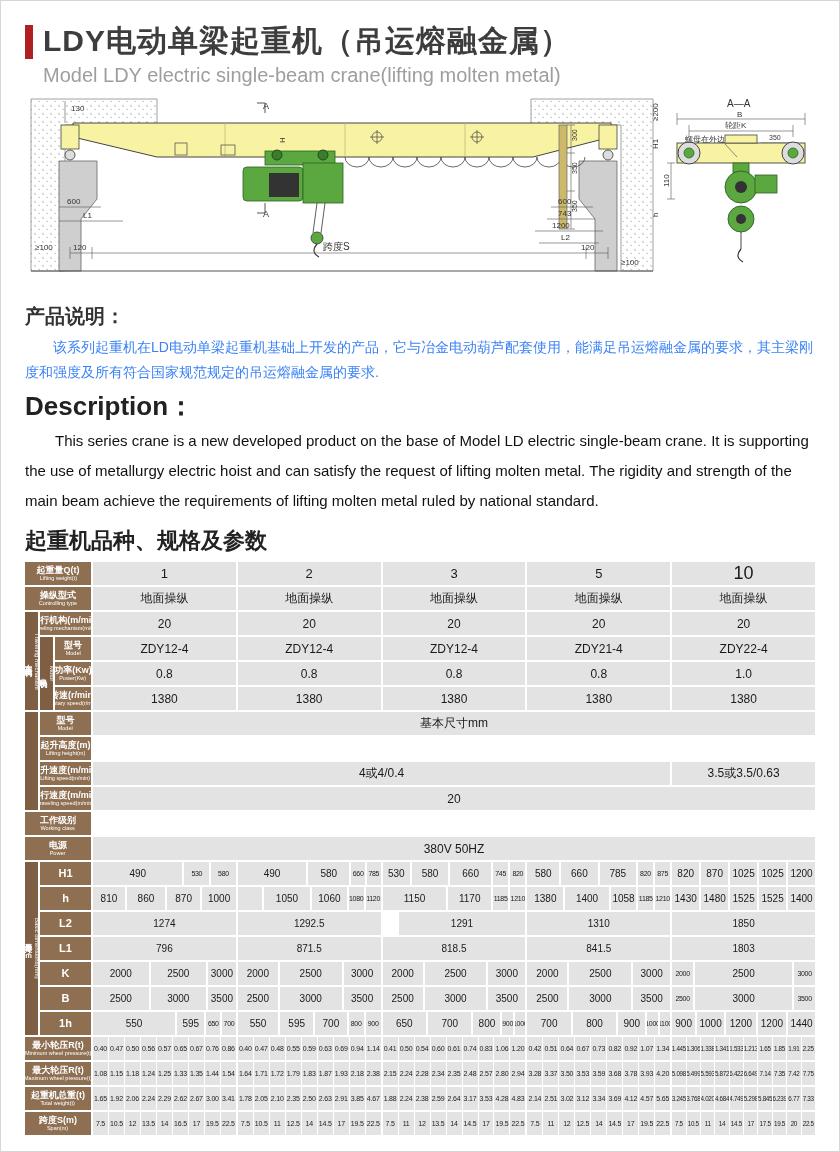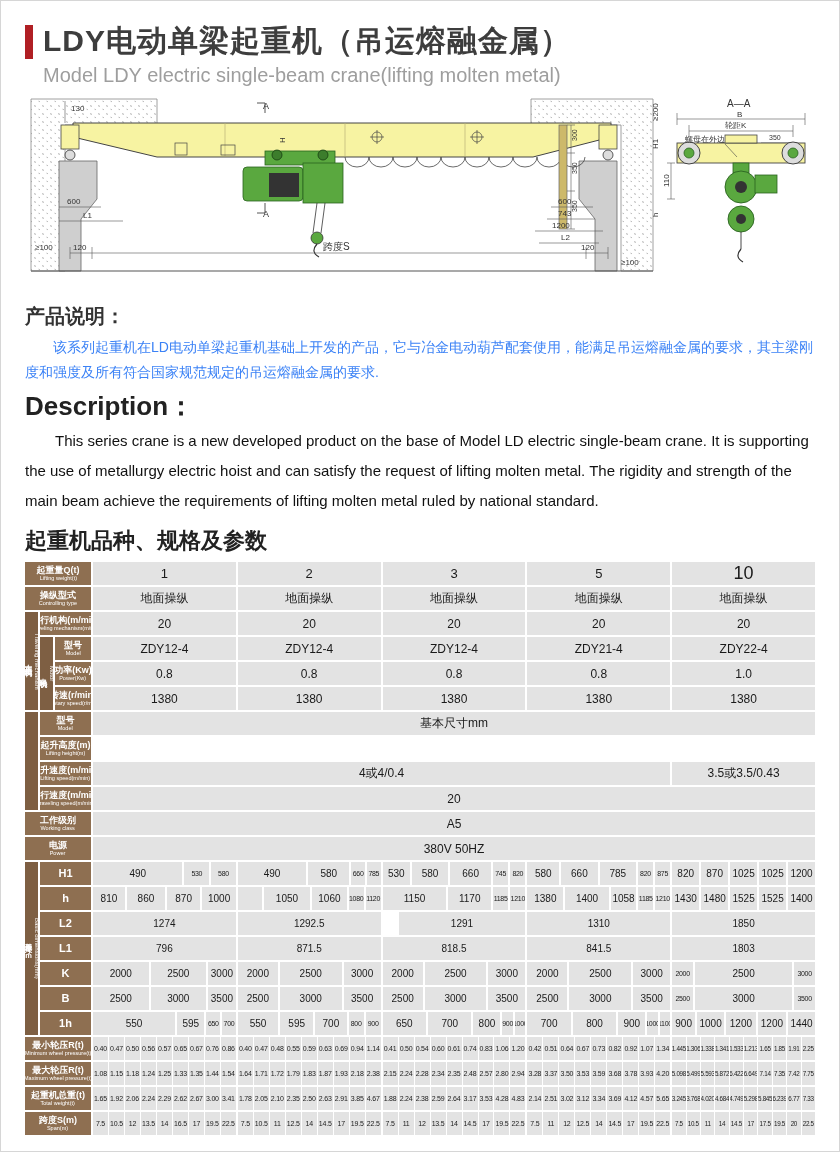--- a/index.html
+++ b/index.html
@@ -272,31 +272,30 @@
       <div class="cell val-cell" style="grid-area: 7 / 4 / auto / span 5;">基本尺寸mm</div>
       <div class="cell label-cell" style="grid-area: 8 / 2 / auto / span 2;">
         <span class="lbl-cn">起升高度(m)</span>
         <span class="lbl-en">Lifting height(m)</span>
       </div>
       <div class="cell label-cell" style="grid-area: 9 / 2 / auto / span 2;">
         <span class="lbl-cn">起升速度(m/min)</span>
         <span class="lbl-en">Lifting speed(m/min)</span>
       </div>
       <div class="cell val-cell" style="grid-area: 9 / 4 / auto / span 4;">4或4/0.4</div>
-      <div class="cell val-cell" style="grid-area: 9 / 8 / auto / span 1;">3.5或3.5/0.43</div>
+      <div class="cell val-cell" style="grid-area: 9 / 8 / auto / span 1;">3.5或3.5/0.63</div>
       <div class="cell label-cell" style="grid-area: 10 / 2 / auto / span 2;">
         <span class="lbl-cn">运行速度(m/min)</span>
         <span class="lbl-en">Traveling speed(m/min)</span>
       </div>
       <div class="cell val-cell" style="grid-area: 10 / 4 / auto / span 5;">20</div>
       <div class="cell label-cell" style="grid-area: 11 / 1 / auto / span 3;">
         <span class="lbl-cn">工作级别</span>
         <span class="lbl-en">Working class</span>
       </div>
-      <div class="cell val-cell" style="grid-area: 11 / 4 / auto / span 5;">A5</div>
       <div class="cell label-cell" style="grid-area: 12 / 1 / auto / span 3;">
         <span class="lbl-cn">电源</span>
         <span class="lbl-en">Power</span>
       </div>
       <div class="cell val-cell" style="grid-area: 12 / 4 / auto / span 5;">380V 50HZ</div>
       <div class="cell label-cell dim-label" style="grid-area: 13 / 2 / auto / span 2;">H1</div>
       <div class="subrow" style="grid-area: 13 / 4;">
         <div class="cell sub" style="flex: 5.8 1 0%;">490</div>
         <div class="cell sub tiny" style="flex: 1.6 1 0%;">530</div>
         <div class="cell sub tiny" style="flex: 1.6 1 0%;">580</div>

